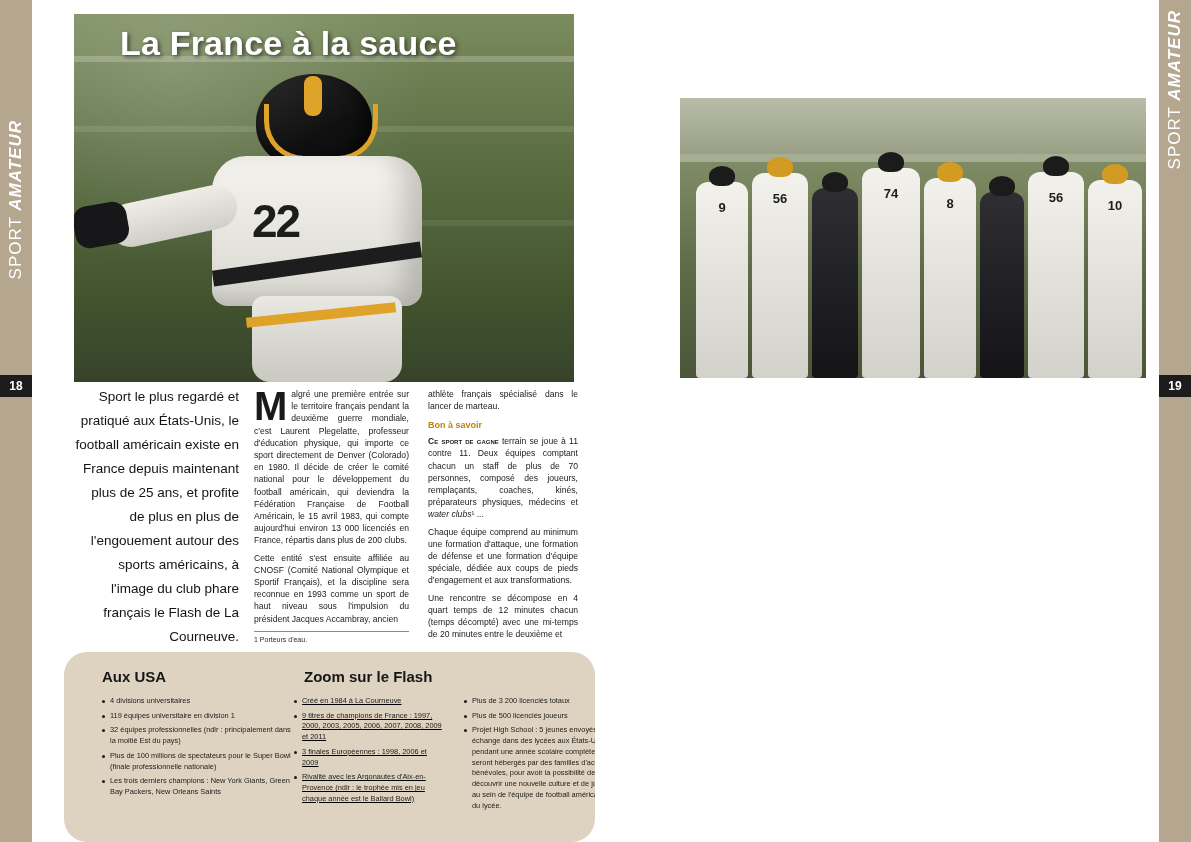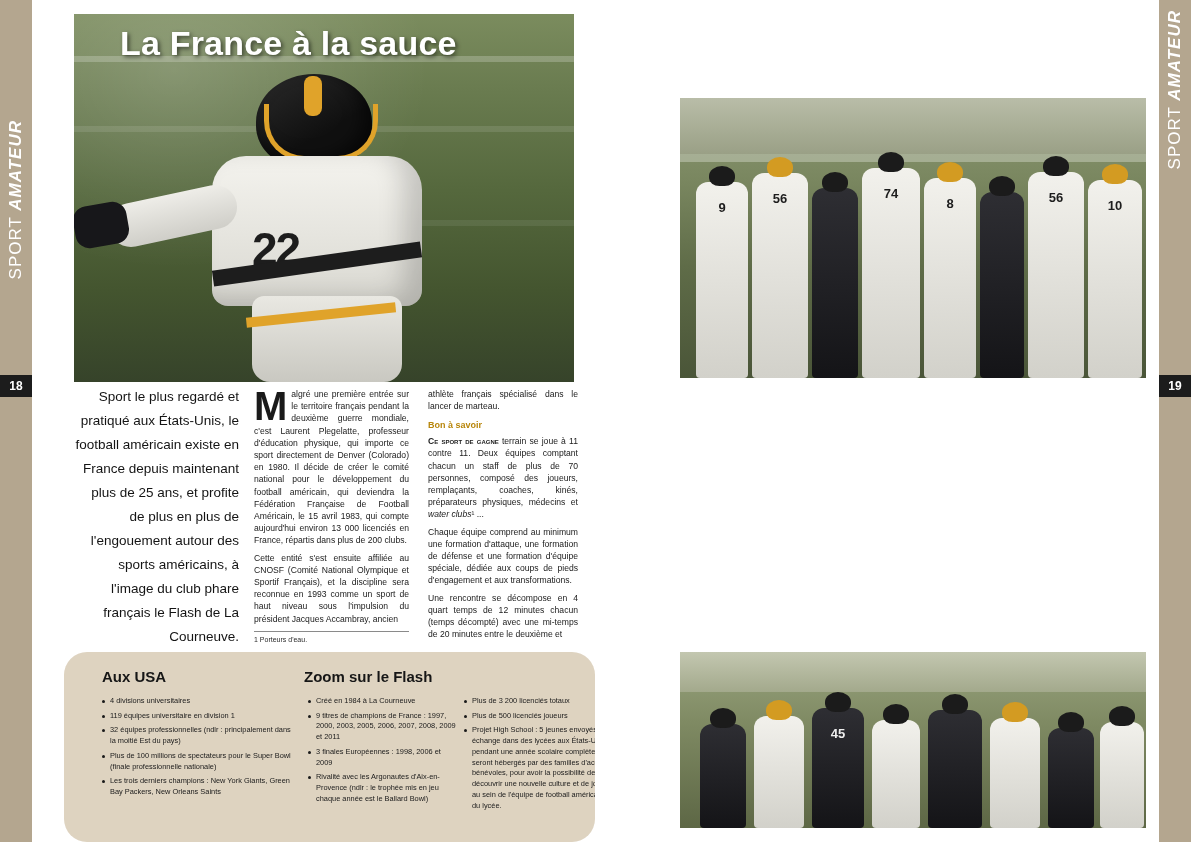--- a/index.html
+++ b/index.html
@@ -69,21 +69,21 @@
   }
   .helmet .stripe-h{position:absolute;left:48px;top:2px;width:18px;height:40px;background:#e0a32a;border-radius:8px;}
   .jersey{
     position:absolute;left:18px;top:82px;width:210px;height:150px;
     background:linear-gradient(#f4f3ee,#d9d8d1);
     border-radius:34px 34px 16px 16px;
     box-shadow:inset -18px -8px 26px rgba(0,0,0,.18);
   }
   .jersey .num{
     position:absolute;left:40px;top:38px;font-size:46px;font-weight:bold;color:#1d1d1d;
-    font-family:"Liberation Sans", sans-serif;letter-spacing:-2px;margin-top:28px;
+    font-family:"Liberation Sans", sans-serif;letter-spacing:-2px;
   }
   .jersey .sashd{
     position:absolute;left:0;top:100px;width:210px;height:16px;background:#1d1d1d;transform:rotate(-8deg);
   }
   .arm{
     position:absolute;left:-86px;top:120px;width:130px;height:44px;
     background:linear-gradient(#eeede8,#cfcec8);border-radius:22px;transform:rotate(-12deg);
   }
   .glove{
     position:absolute;left:-120px;top:130px;width:54px;height:42px;background:#17171a;border-radius:14px;transform:rotate(-10deg);
@@ -161,21 +161,21 @@
   .band .h-usa{left:38px;top:16px;}
   .band .h-flash{left:240px;top:16px;}
   .band ul{margin:0;padding:0;list-style:none;position:absolute;}
   .band li{
     font-size:7.4px;line-height:1.45;color:#1a1a1a;margin-bottom:4px;padding-left:8px;position:relative;
   }
   .band li:before{
     content:"";position:absolute;left:0;top:4px;width:3px;height:3px;border-radius:50%;background:#1a1a1a;
   }
   .band .ul-usa{left:38px;top:44px;width:190px;}
-  .band .ul-flash1{left:244px;top:44px;width:150px;}
+  .band .ul-flash1{left:230px;top:44px;width:150px;text-decoration:underline;}
   .band .ul-flash2{left:400px;top:44px;width:148px;}
 
   .divider-v{
     position:absolute;left:563px;top:0;width:1px;height:842px;background:#e6e6e6;
   }
 </style>
 </head>
 <body>
 
 <div class="page">
@@ -289,48 +289,20 @@
         <div class="sil w" style="left:348px;width:56px;height:206px;">
             <div class="helm-s"></div>
             <div class="n">56</div>
           </div>
         <div class="sil w" style="left:408px;width:54px;height:198px;">
             <div class="helm-s gold"></div>
             <div class="n">10</div>
           </div>
       </div>
 
-      <div class="photo-bot">
-        <div class="crowdbar" style="top:0;height:40px;background:linear-gradient(#c3c7b0,#a3a98c);"></div>
-        <div class="sil d" style="left:20px;width:46px;height:104px;">
-            <div class="helm-s"></div>
-          </div>
-        <div class="sil w" style="left:74px;width:50px;height:112px;">
-            <div class="helm-s gold"></div>
-          </div>
-        <div class="sil d" style="left:132px;width:52px;height:120px;">
-            <div class="helm-s"></div>
-            <div class="n">45</div>
-          </div>
-        <div class="sil w" style="left:192px;width:48px;height:108px;">
-            <div class="helm-s"></div>
-          </div>
-        <div class="sil d" style="left:248px;width:54px;height:118px;">
-            <div class="helm-s"></div>
-          </div>
-        <div class="sil w" style="left:310px;width:50px;height:110px;">
-            <div class="helm-s gold"></div>
-          </div>
-        <div class="sil d" style="left:368px;width:46px;height:100px;">
-            <div class="helm-s"></div>
-          </div>
-        <div class="sil w" style="left:420px;width:44px;height:106px;">
-            <div class="helm-s"></div>
-          </div>
-      </div>
     </div>
   </div>
 
   <div class="rail rail-right">
     <div class="railtext"><span>SPORT </span><span class="ital">AMATEUR</span></div>
     <div class="folio">19</div>
   </div>
 
 </div>
 

